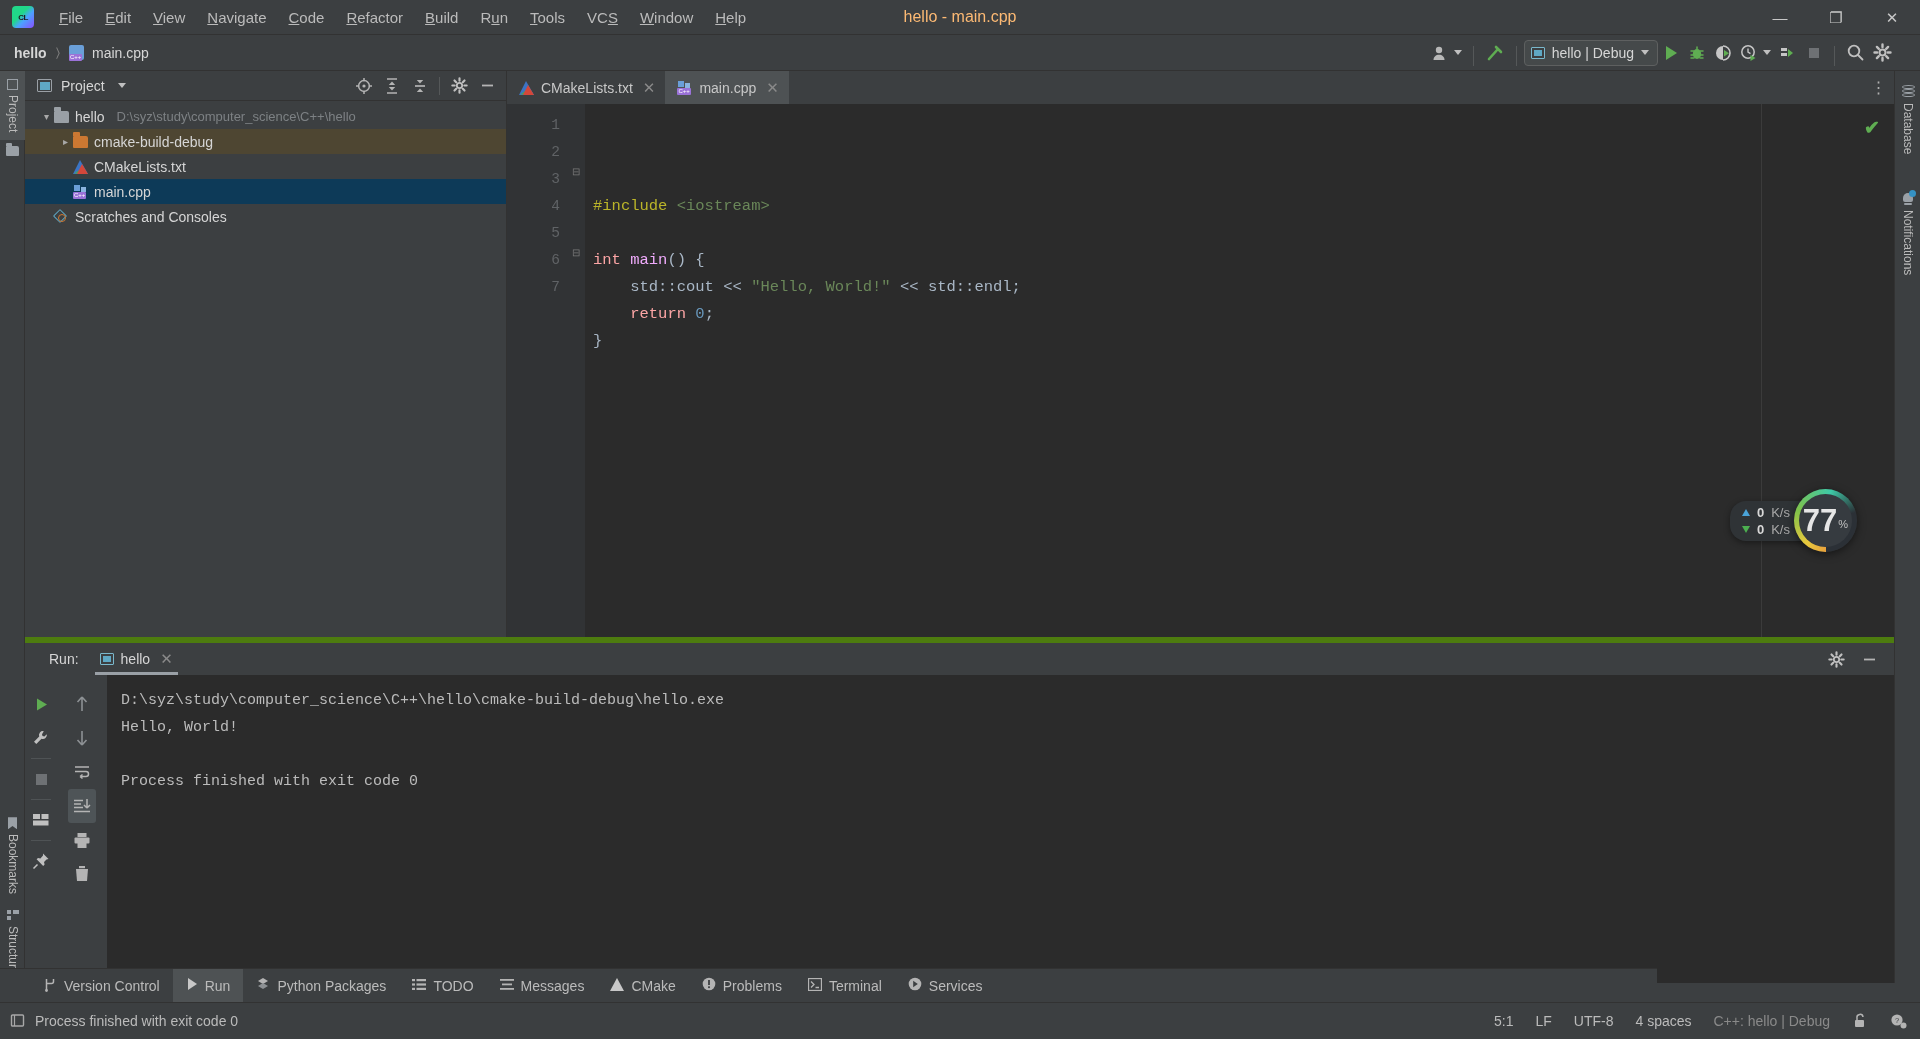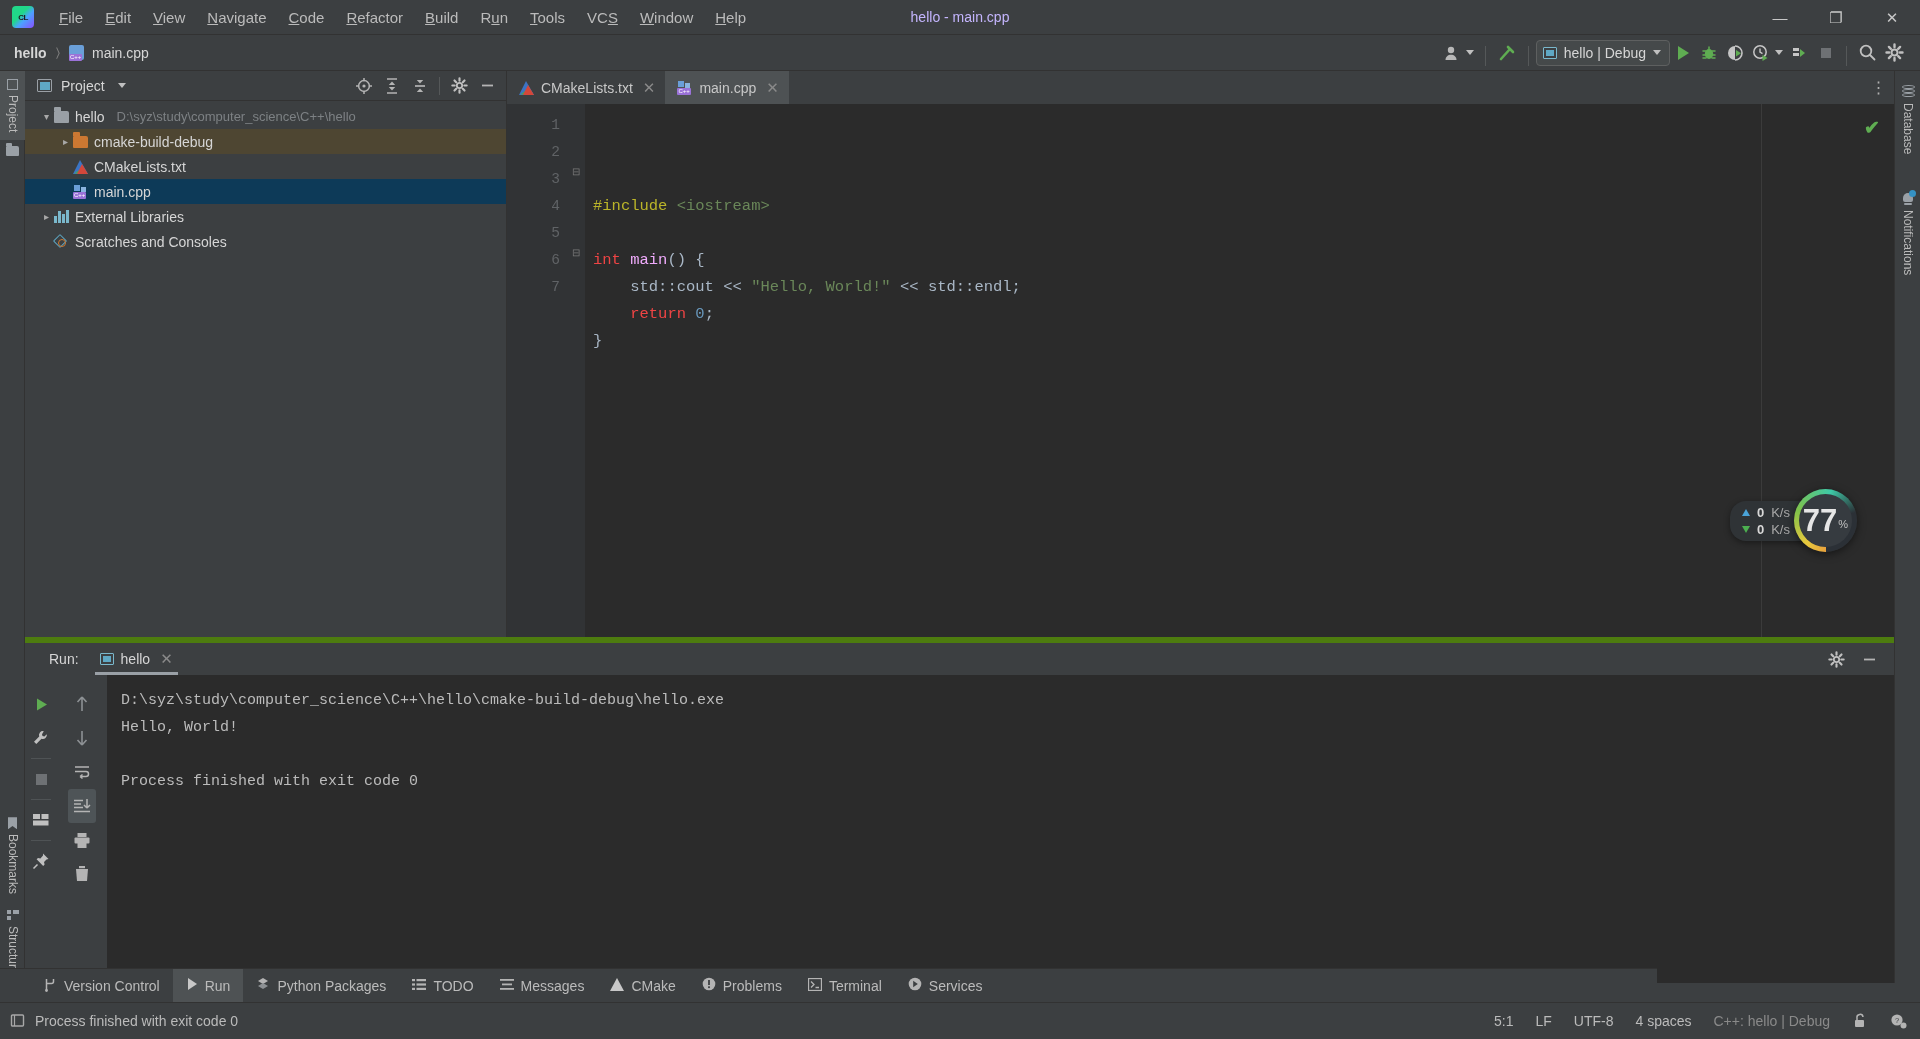--- a/index.html
+++ b/index.html
@@ -26,21 +26,21 @@
   }
   .cl-logo span { font-size:8px; font-weight:bold; color:#1a1a1a; letter-spacing:-0.5px; }
   .menubar { display:flex; align-items:center; gap:0px; }
   .menu-item {
     font-size:15px; color:#bbbbbb; padding:4px 11px; cursor:default;
     white-space:nowrap;
   }
   .menu-item .u { text-decoration:underline; }
   .win-title {
     position:absolute; left:50%; transform:translateX(-50%);
-    font-size:14px; color:#c4b5fd; white-space:nowrap;
+    font-size:16px; color:#fdba74; white-space:nowrap;
   }
   .win-ctrls { position:absolute; right:0; top:0; height:35px; display:flex; }
   .win-btn {
     width:56px; height:35px; display:flex; align-items:center; justify-content:center;
     color:#c8c8c8; font-size:15px;
   }
 
   
   .navbar {
     position:absolute; top:35px; left:0; width:1920px; height:36px;
@@ -53,21 +53,21 @@
   .crumb-file { font-size:14px; color:#d6d6d6; }
   .icon-cpp {
     width:15px; height:15px; background:#6a9fd8; border-radius:2px;
     position:relative; display:inline-block; margin-right:4px;
   }
   .icon-cpp::after {
     content:"C++"; position:absolute; left:0; bottom:-1px;
     font-size:6px; background:#9a72d8; color:#fff; padding:0 1px;
     border-radius:1px; line-height:7px;
   }
-  .nav-right { margin-left:auto; display:flex; align-items:flex-end; gap:0; padding-right:12px; }
+  .nav-right { margin-left:auto; display:flex; align-items:flex-end; gap:0; padding-right:24px; }
   .tb-btn {
     height:26px; min-width:26px; display:flex; align-items:center; justify-content:center;
     border-radius:3px; padding:0 4px;
   }
   .tb-sep { width:1px; height:20px; background:#555859; margin:0 7px; }
   .runcfg {
     display:flex; align-items:center; gap:7px; height:26px;
     border:1px solid #5e6060; border-radius:4px; padding:0 8px 0 6px;
     background:#45494a;
   }
@@ -218,21 +218,21 @@
     position:absolute; left:3px; font-size:10px; color:#787878;
   }
   .code {
     flex:1; position:relative; padding-top:8px;
     font-family:"Liberation Mono", monospace; font-size:15.5px; line-height:27px;
     white-space:pre; background:#2b2b2b;
   }
   .code .line { height:27px; padding-left:8px; }
   .c-pre { color:#bbb529; }
   .c-hdr { color:#6a8759; }
-  .c-kw { color:#ef4444; }
+  .c-kw { color:#fca5a5; }
   .c-fn { color:#f0abfc; }
   .c-txt { color:#a9b7c6; }
   .c-str { color:#6a8759; }
   .c-num { color:#6897bb; }
   .right-margin {
     position:absolute; top:0; bottom:0; left:1176px; width:1px; background:#3b3b3b;
   }
   .insp-check {
     position:absolute; right:14px; top:12px; color:#5fad52; font-size:19px; font-weight:bold;
   }
@@ -541,30 +541,20 @@
         <span class="tree-label">CMakeLists.txt</span>
       </div>
       <div class="tree-row sel-blue" style="padding-left: 33px;">
         <span class="arrow"></span>
         <span class="cpp-file-ic">
           <span class="sq1"></span>
           <span class="sq2"></span>
           <span class="tag">C++</span>
         </span>
         <span class="tree-label">main.cpp</span>
-      </div>
-      <div class="tree-row" style="padding-left: 14px;">
-        <span class="arrow right"></span>
-        <span class="lib-ic">
-          <i style="height:7px"></i>
-          <i style="height:12px"></i>
-          <i style="height:9px"></i>
-          <i style="height:13px"></i>
-        </span>
-        <span class="tree-label">External Libraries</span>
       </div>
       <div class="tree-row" style="padding-left: 14px;">
         <span class="arrow"></span>
         <span class="scratch-ic">
           <span class="p"></span>
           <span class="q"></span>
         </span>
         <span class="tree-label">Scratches and Consoles</span>
       </div>
     </div>

